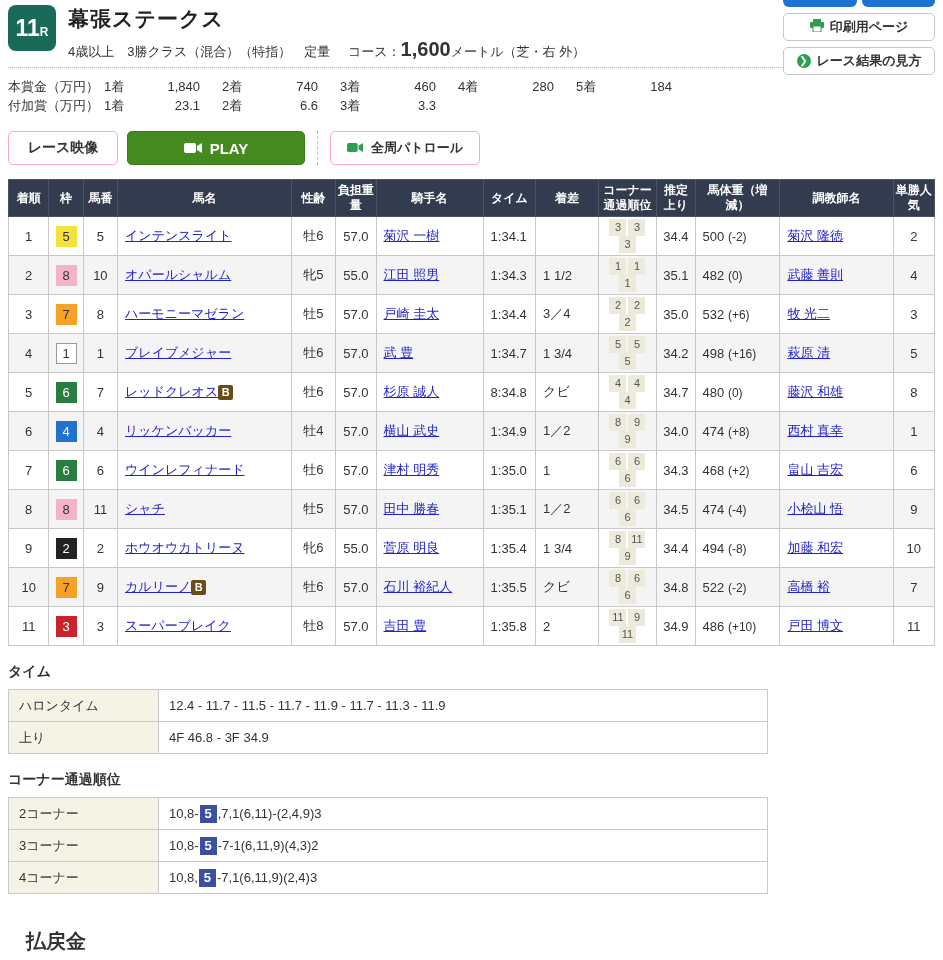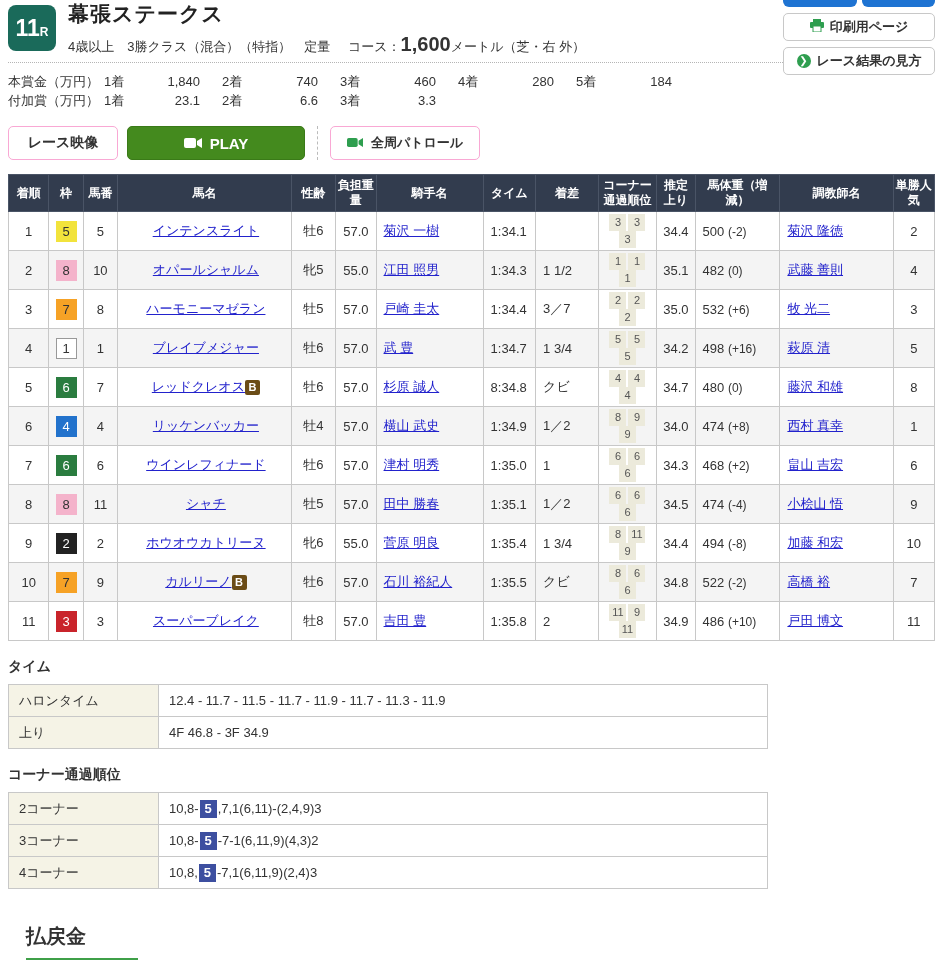--- a/index.html
+++ b/index.html
@@ -6,21 +6,21 @@
   html,body { background:#fff; }
   body {
     width: 943px; height: 960px;
     font-family: "Liberation Sans", "DejaVu Sans", sans-serif;
     font-size: 13px; color: #333;
     position: relative; overflow: hidden;
   }
   .page { position: relative; width: 943px; padding: 0 8px; }
 
   
-  .race-header { position: relative; min-height: 53px; }
+  .race-header { position: relative; padding-top: 5px; min-height: 53px; }
   .race-number-badge {
     position: absolute; left: 0; top: 5px;
     width: 48px; height: 46px; background: #1a6a5a; color: #fff;
     border-radius: 8px; text-align: center; line-height: 46px;
   }
   .race-number-badge .rn { font-size: 23px; font-weight: bold; }
   .race-number-badge .rs { font-size: 12px; font-weight: bold; }
   .race-title-block { margin-left: 60px; }
   .race-title { font-size: 21px; font-weight: bold; color: #222; letter-spacing: 1px; }
   .race-conditions { margin-top: 5px; font-size: 13px; color: #333; }
@@ -93,21 +93,21 @@
     text-align: center; font-size: 13px; vertical-align: middle;
   }
   .waku-1 { background: #fff; border: 1px solid #999; color: #333; line-height: 19px; }
   .waku-2 { background: #222; color: #fff; }
   .waku-3 { background: #c9242b; color: #fff; }
   .waku-4 { background: #2272cc; color: #fff; }
   .waku-5 { background: #f2e33c; color: #333; }
   .waku-6 { background: #2a7c3f; color: #fff; }
   .waku-7 { background: #f6a226; color: #333; }
   .waku-8 { background: #f4b3cb; color: #333; }
-  .name-cell-inner { display: flex; align-items: center; justify-content: center; }
+  .name-cell-inner { display: flex; align-items: center; justify-content: flex-start; }
   .b-badge {
     display: inline-block; width: 15px; height: 15px; line-height: 15px;
     background: #6b4c16; color: #fff; font-size: 11px; font-weight: bold;
     text-align: center; border-radius: 2px;
   }
   .corner-box {
     display: inline-block; min-width: 17px; height: 17px; line-height: 17px;
     background: #eceadb; color: #555; font-size: 11px; text-align: center;
     margin: 0 1px; padding: 0 1px;
   }
@@ -315,21 +315,21 @@
           <td>8</td>
           <td class="al">
             <div class="name-cell-inner">
               <a class="blue-link">ハーモニーマゼラン</a>
             </div>
           </td>
           <td>牡5</td>
           <td>57.0</td>
           <td class="al"><a class="blue-link">戸崎 圭太</a></td>
           <td class="al">1:34.4</td>
-          <td class="al">3／7</td>
+          <td class="al">3／4</td>
           <td><span class="corner-box">2</span><span class="corner-box">2</span><span class="corner-box">2</span></td>
           <td>35.0</td>
           <td class="al"><span>532 </span><span class="hw-diff">(+6)</span></td>
           <td class="al"><a class="blue-link">牧 光二</a></td>
           <td>3</td>
         </tr>
         <tr>
           <td>4</td>
           <td><span class="waku waku-1">1</span></td>
           <td>1</td>

